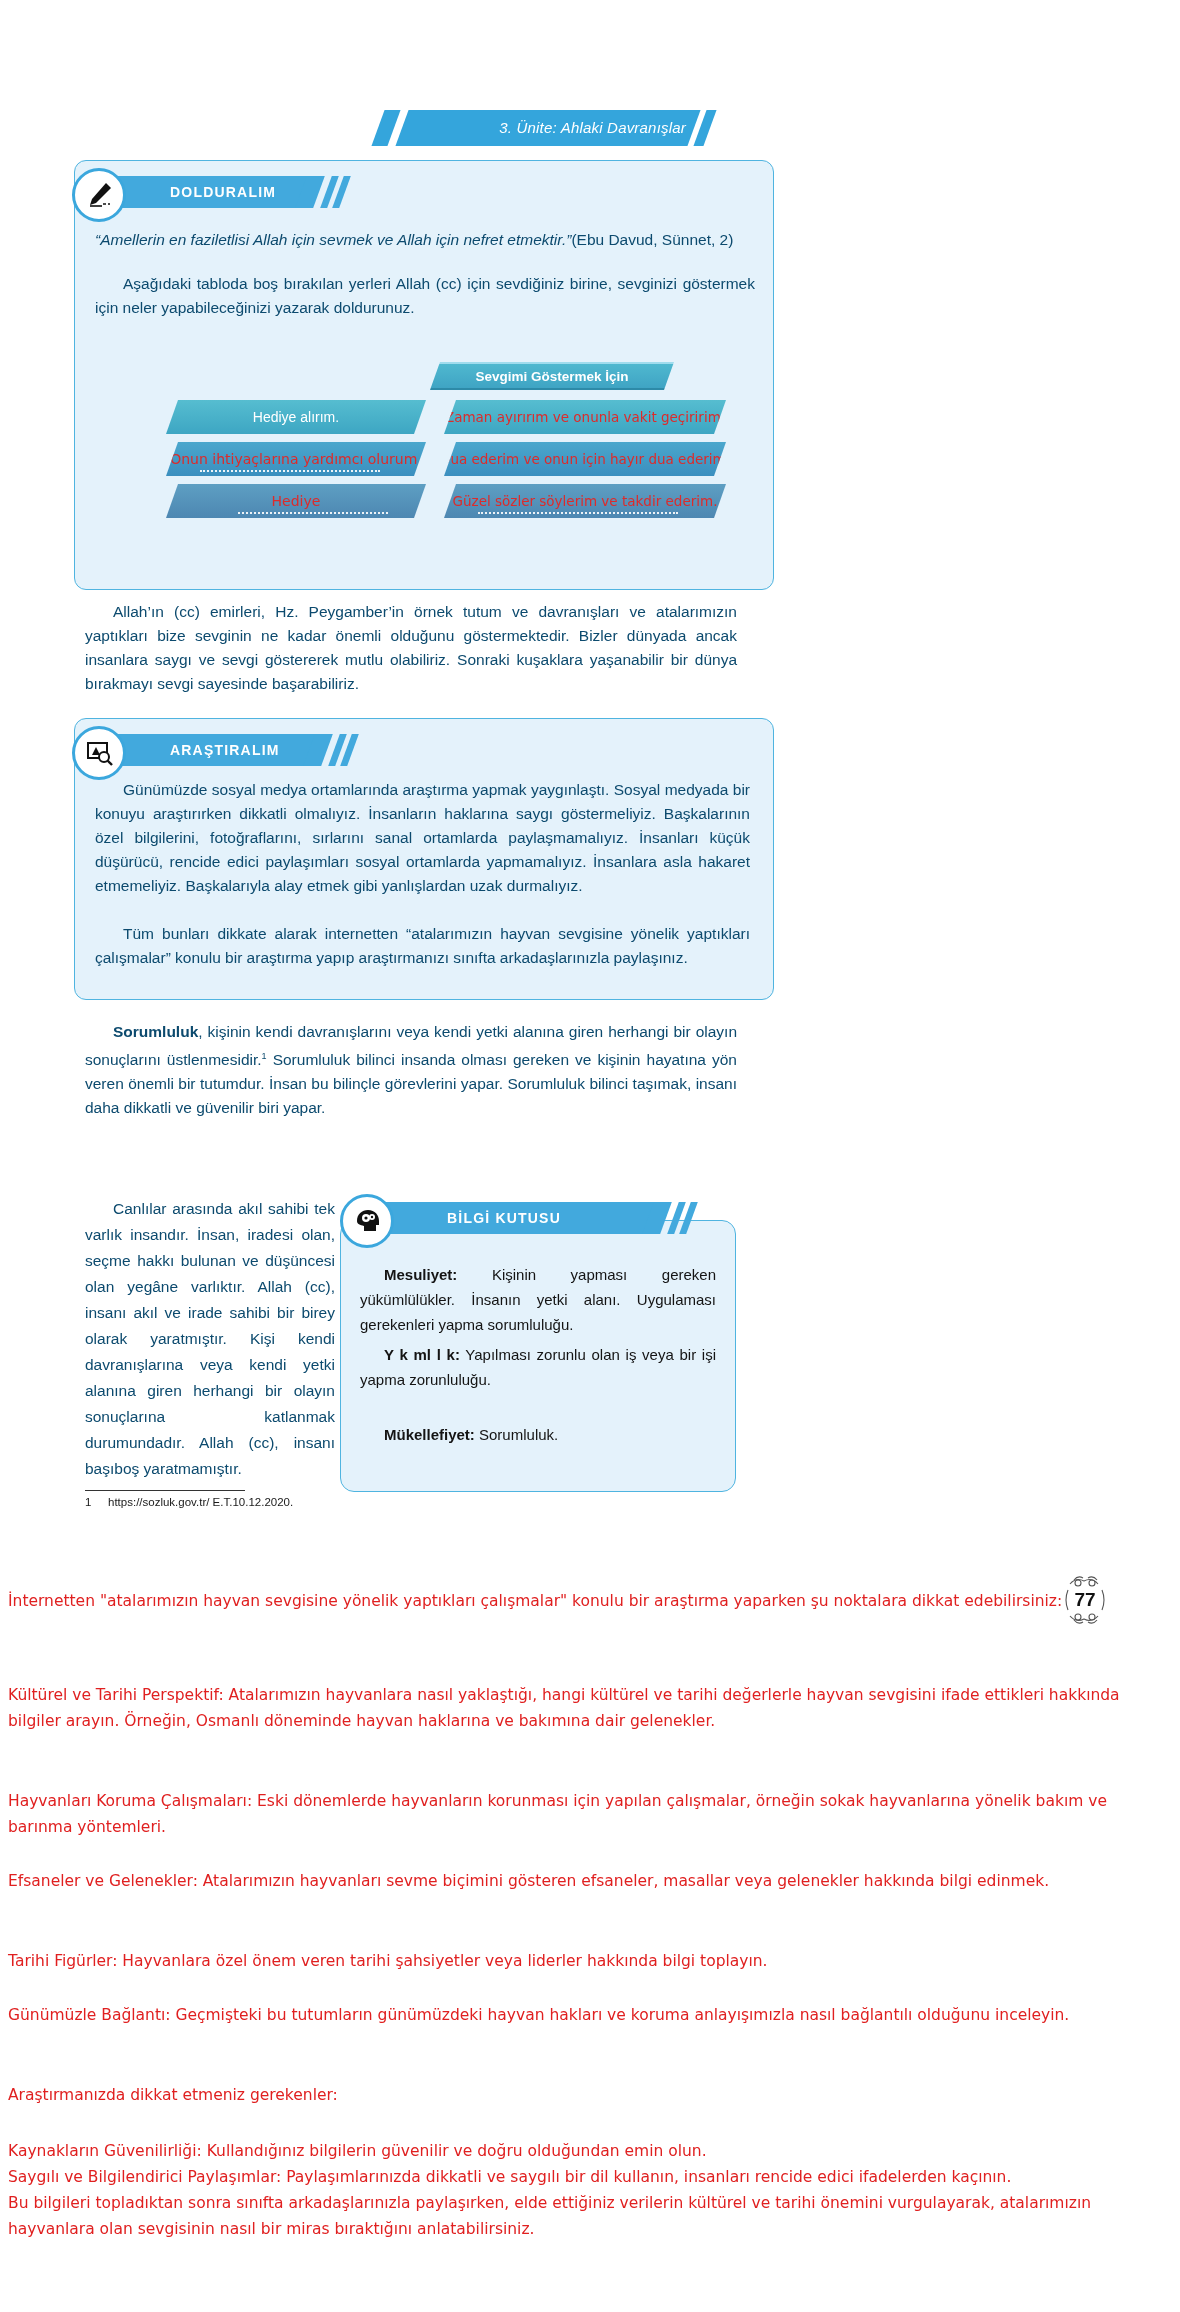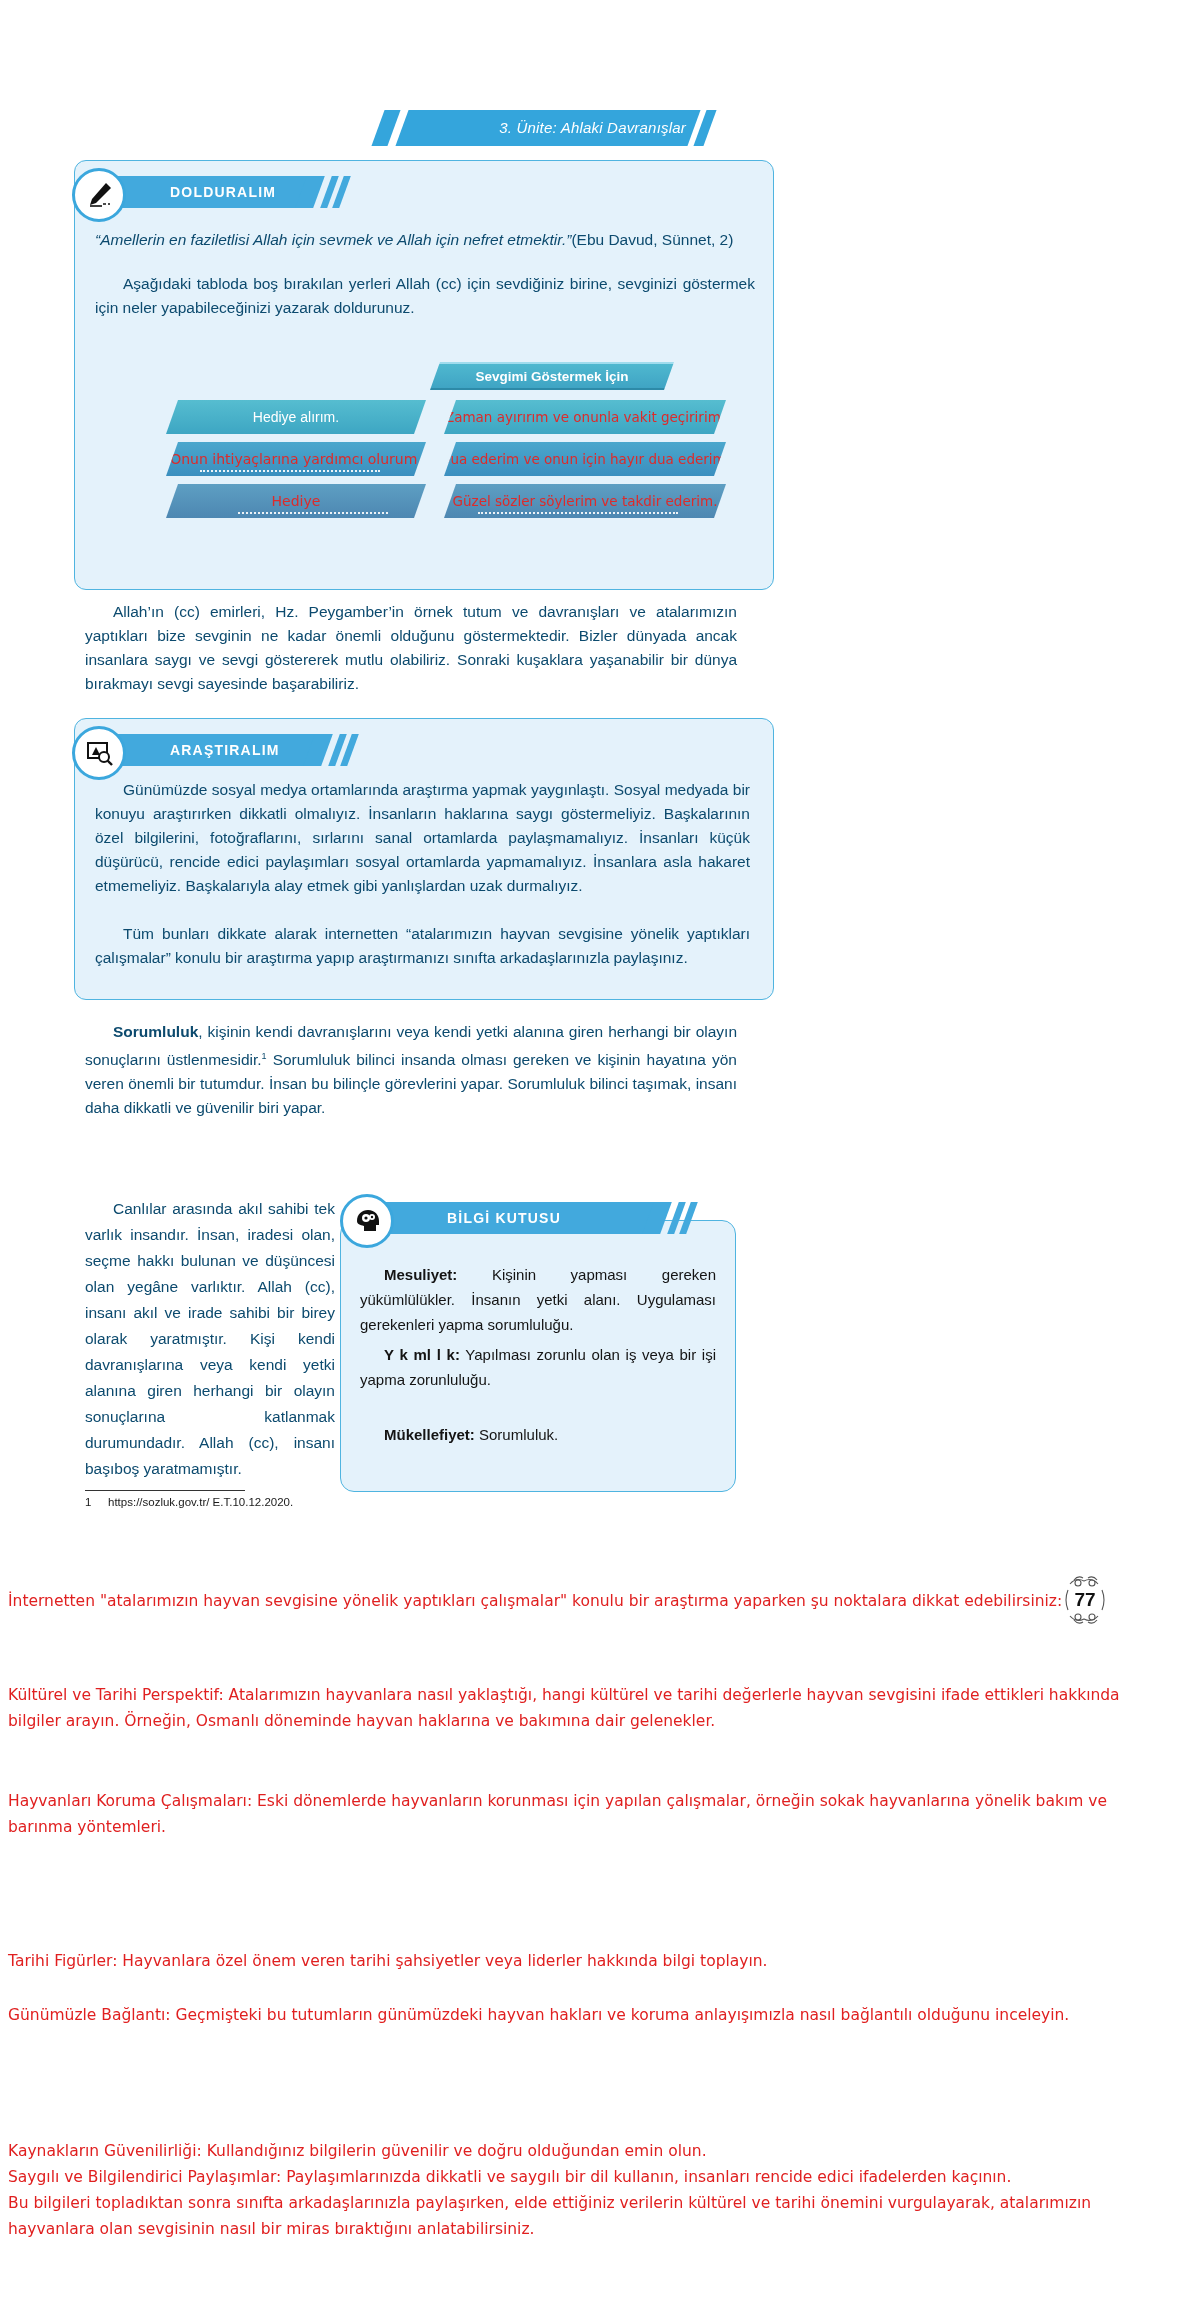--- a/index.html
+++ b/index.html
@@ -289,27 +289,33 @@
   <div class="red-block" style="top:1588px;">
     <p>İnternetten "atalarımızın hayvan sevgisine yönelik yaptıkları çalışmalar" konulu bir araştırma yaparken şu noktalara dikkat edebilirsiniz:</p>
   </div>
 
   <div class="red-block" style="top:1682px;">
     <p>Kültürel ve Tarihi Perspektif: Atalarımızın hayvanlara nasıl yaklaştığı, hangi kültürel ve tarihi değerlerle hayvan sevgisini ifade ettikleri hakkında bilgiler arayın. Örneğin, Osmanlı döneminde hayvan haklarına ve bakımına dair gelenekler.</p>
   </div>
   <div class="red-block" style="top:1788px;">
     <p>Hayvanları Koruma Çalışmaları: Eski dönemlerde hayvanların korunması için yapılan çalışmalar, örneğin sokak hayvanlarına yönelik bakım ve barınma yöntemleri.</p>
   </div>
+  <div class="red-block" style="top:1868px;">
+    <p>Efsaneler ve Gelenekler: Atalarımızın hayvanları sevme biçimini gösteren efsaneler, masallar veya gelenekler hakkında bilgi edinmek.</p>
+  </div>
   <div class="red-block" style="top:1948px;">
     <p>Tarihi Figürler: Hayvanlara özel önem veren tarihi şahsiyetler veya liderler hakkında bilgi toplayın.</p>
   </div>
   <div class="red-block" style="top:2002px;">
     <p>Günümüzle Bağlantı: Geçmişteki bu tutumların günümüzdeki hayvan hakları ve koruma anlayışımızla nasıl bağlantılı olduğunu inceleyin.</p>
   </div>
 
+  <div class="red-block" style="top:2082px;">
+    <p>Araştırmanızda dikkat etmeniz gerekenler:</p>
+  </div>
 
   <div class="red-block red-tight" style="top:2138px;">
     <p>Kaynakların Güvenilirliği: Kullandığınız bilgilerin güvenilir ve doğru olduğundan emin olun.</p>
     <p>Saygılı ve Bilgilendirici Paylaşımlar: Paylaşımlarınızda dikkatli ve saygılı bir dil kullanın, insanları rencide edici ifadelerden kaçının.</p>
     <p>Bu bilgileri topladıktan sonra sınıfta arkadaşlarınızla paylaşırken, elde ettiğiniz verilerin kültürel ve tarihi önemini vurgulayarak, atalarımızın hayvanlara olan sevgisinin nasıl bir miras bıraktığını anlatabilirsiniz.</p>
   </div>
 
 </div>
 
 </body></html>

